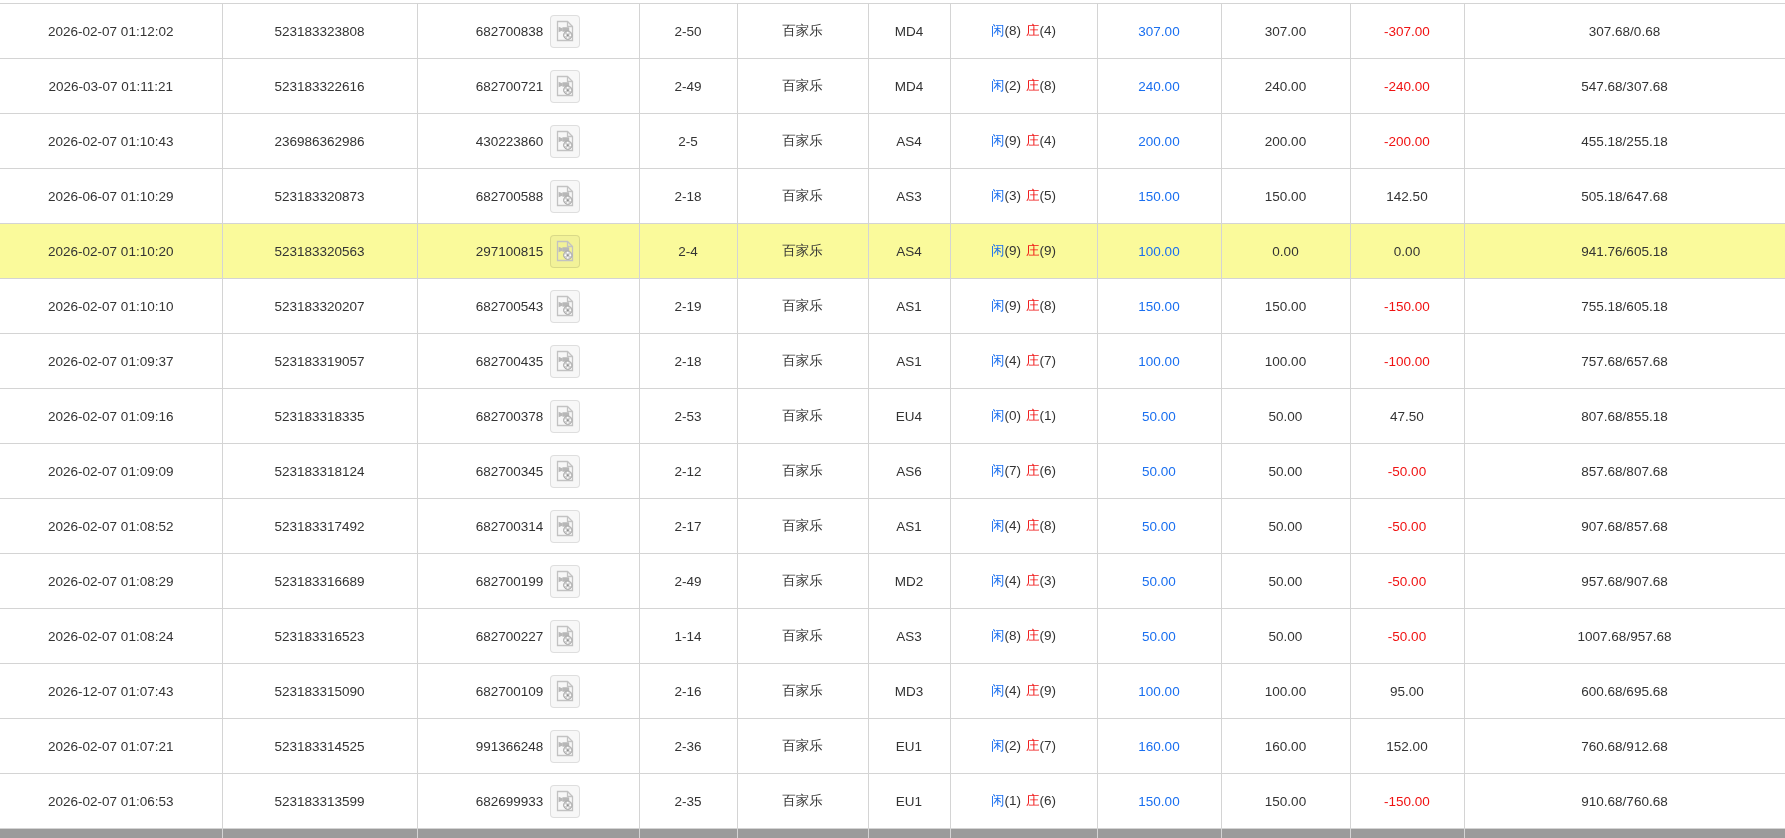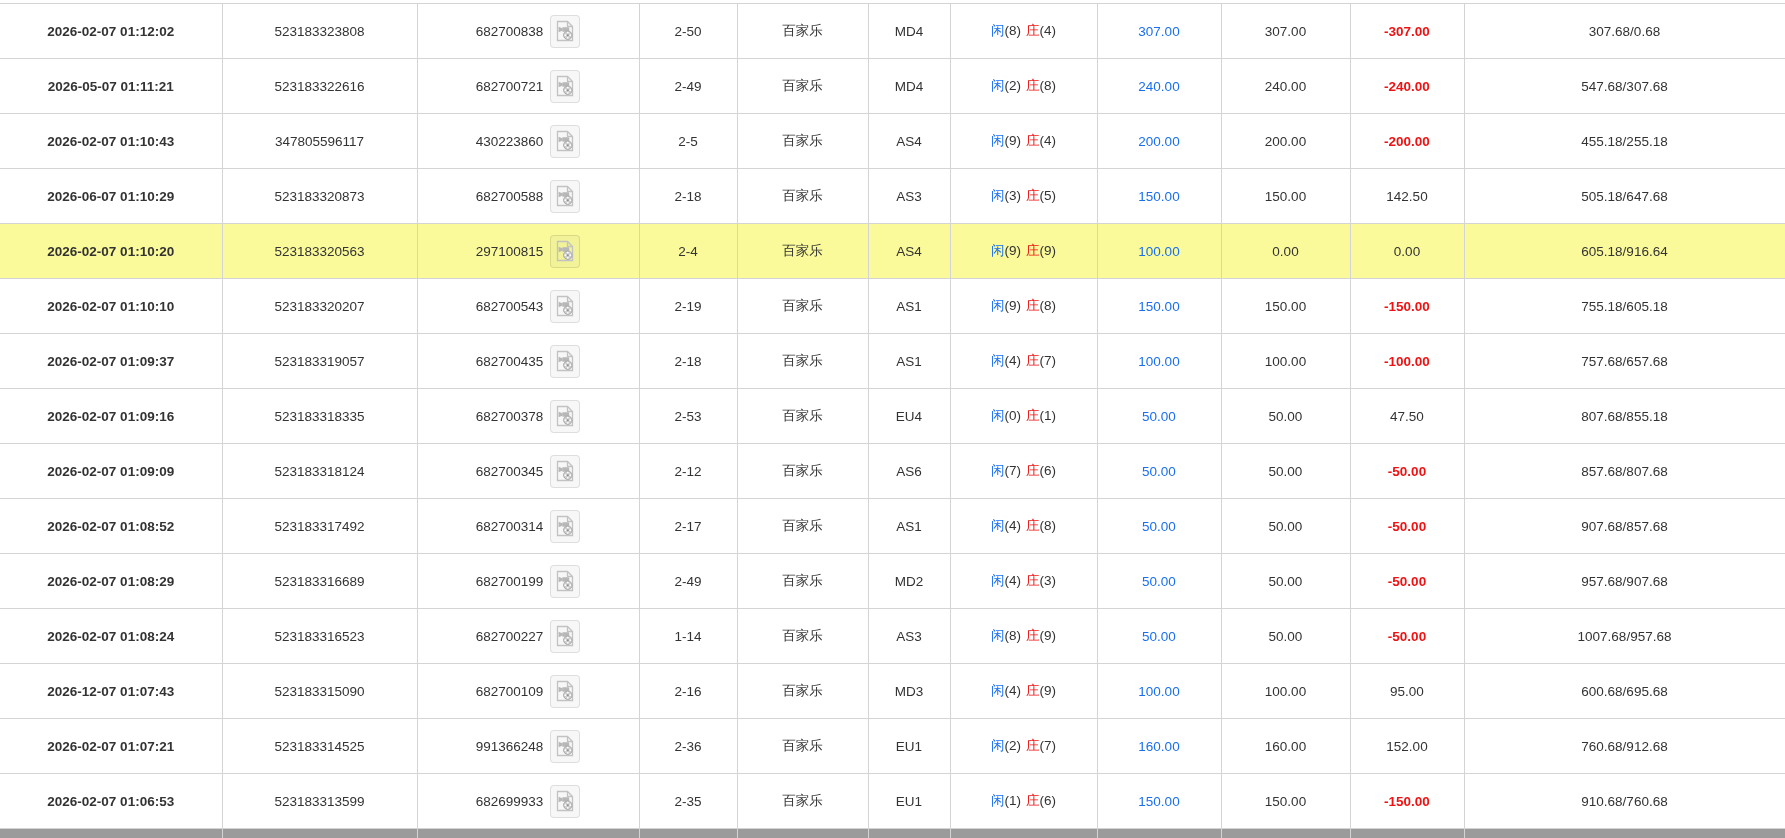--- a/index.html
+++ b/index.html
@@ -23,27 +23,27 @@
   td{
     height:54px;
     border:1px solid var(--border);
     text-align:center;
     vertical-align:middle;
     font-size:13.5px;
     padding:0 2px;
     white-space:nowrap;
     overflow:hidden;
   }
-  td:first-child{border-left:none;font-weight:bold;}
+  td:first-child{border-left:none;}
   tr.highlight td{background:var(--hl);}
   .blue{color:var(--blue);}
   .red{color:var(--red);}
   .banker-label{margin-left:5px;}
   .bet-link{color:var(--blue);cursor:pointer;}
-  .winloss-value.neg{color:var(--red);font-weight:bold;}
+  .winloss-value.neg{color:var(--red);}
   .round-id{vertical-align:middle;}
   .video-btn{
     display:inline-block;vertical-align:middle;
     width:28px;height:31px;margin-left:7px;
     border:1px solid rgba(0,0,0,0.10);
     border-radius:4px;
     background:rgba(90,90,90,0.05);
     cursor:pointer;
     line-height:29px;text-align:center;
   }
@@ -98,21 +98,21 @@
       <span class="blue">闲</span><span>(8)</span><span class="red banker-label">庄</span><span>(4)</span>
     </td>
     <td>
       <span class="bet-link">307.00</span>
     </td>
     <td>307.00</td>
     <td class="winloss-value neg">-307.00</td>
     <td>307.68/0.68</td>
   </tr>
         <tr>
-    <td>2026-05-07 01:11:21</td>
+    <td>2026-03-07 01:11:21</td>
     <td>523183322616</td>
     <td>
       <span class="round-id">682700721</span><span class="video-btn"><svg width="20" height="22" viewBox="0 0 20 22" xmlns="http://www.w3.org/2000/svg">
         <path d="M2.5 1.5 h10 l5 5 v14 h-15 z" fill="none" stroke="#c2c2c2" stroke-width="1.3"></path>
         <path d="M12.5 1.5 v5 h5" fill="none" stroke="#c2c2c2" stroke-width="1.3"></path>
         <polygon points="7.2,8.2 3.6,6.8 3.6,12.2 7.2,10.8" fill="#b8b8b8"></polygon>
         <rect x="7.2" y="7.2" width="7" height="4.6" rx="0.8" fill="#b8b8b8"></rect>
         <circle cx="12.8" cy="15.2" r="4.2" fill="#cfcfcf" stroke="#a8a8a8" stroke-width="1"></circle>
         <circle cx="12.8" cy="15.2" r="1" fill="#8f8f8f"></circle>
         <circle cx="12.8" cy="12.6" r="0.9" fill="#ffffff"></circle>
@@ -129,21 +129,21 @@
     </td>
     <td>
       <span class="bet-link">240.00</span>
     </td>
     <td>240.00</td>
     <td class="winloss-value neg">-240.00</td>
     <td>547.68/307.68</td>
   </tr>
         <tr>
     <td>2026-02-07 01:10:43</td>
-    <td>347805596117</td>
+    <td>236986362986</td>
     <td>
       <span class="round-id">430223860</span><span class="video-btn"><svg width="20" height="22" viewBox="0 0 20 22" xmlns="http://www.w3.org/2000/svg">
         <path d="M2.5 1.5 h10 l5 5 v14 h-15 z" fill="none" stroke="#c2c2c2" stroke-width="1.3"></path>
         <path d="M12.5 1.5 v5 h5" fill="none" stroke="#c2c2c2" stroke-width="1.3"></path>
         <polygon points="7.2,8.2 3.6,6.8 3.6,12.2 7.2,10.8" fill="#b8b8b8"></polygon>
         <rect x="7.2" y="7.2" width="7" height="4.6" rx="0.8" fill="#b8b8b8"></rect>
         <circle cx="12.8" cy="15.2" r="4.2" fill="#cfcfcf" stroke="#a8a8a8" stroke-width="1"></circle>
         <circle cx="12.8" cy="15.2" r="1" fill="#8f8f8f"></circle>
         <circle cx="12.8" cy="12.6" r="0.9" fill="#ffffff"></circle>
         <circle cx="10.3" cy="15.2" r="0.9" fill="#ffffff"></circle>
@@ -215,21 +215,21 @@
     <td>百家乐</td>
     <td>AS4</td>
     <td>
       <span class="blue">闲</span><span>(9)</span><span class="red banker-label">庄</span><span>(9)</span>
     </td>
     <td>
       <span class="bet-link">100.00</span>
     </td>
     <td>0.00</td>
     <td class="winloss-value">0.00</td>
-    <td>605.18/916.64</td>
+    <td>941.76/605.18</td>
   </tr>
         <tr>
     <td>2026-02-07 01:10:10</td>
     <td>523183320207</td>
     <td>
       <span class="round-id">682700543</span><span class="video-btn"><svg width="20" height="22" viewBox="0 0 20 22" xmlns="http://www.w3.org/2000/svg">
         <path d="M2.5 1.5 h10 l5 5 v14 h-15 z" fill="none" stroke="#c2c2c2" stroke-width="1.3"></path>
         <path d="M12.5 1.5 v5 h5" fill="none" stroke="#c2c2c2" stroke-width="1.3"></path>
         <polygon points="7.2,8.2 3.6,6.8 3.6,12.2 7.2,10.8" fill="#b8b8b8"></polygon>
         <rect x="7.2" y="7.2" width="7" height="4.6" rx="0.8" fill="#b8b8b8"></rect>

